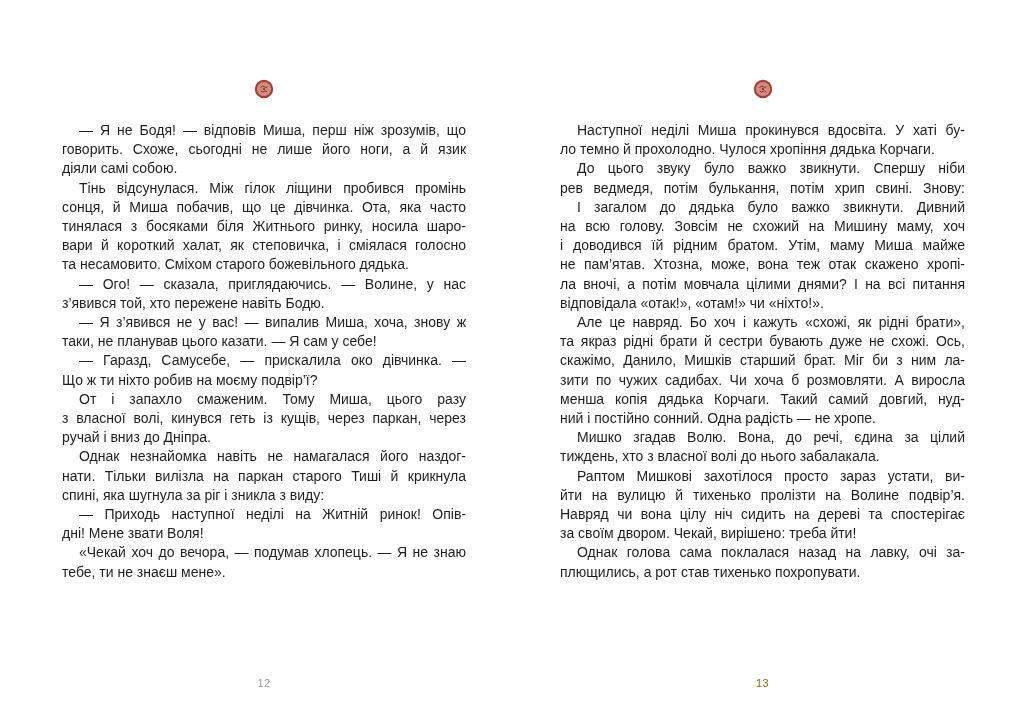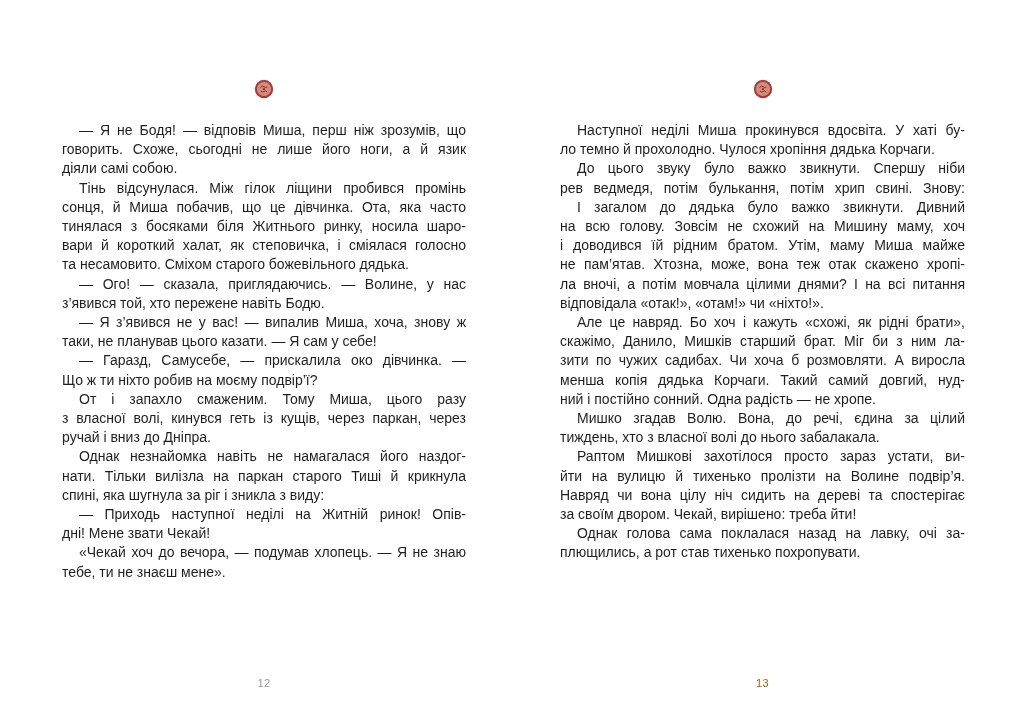--- a/index.html
+++ b/index.html
@@ -50,21 +50,21 @@
       <div class="line">таки, не планував цього казати. — Я сам у себе!</div>
       <div class="line j indent">— Гаразд, Самусебе, — прискалила око дівчинка. —</div>
       <div class="line">Що ж ти ніхто робив на моєму подвір’ї?</div>
       <div class="line j indent">От і запахло смаженим. Тому Миша, цього разу</div>
       <div class="line j">з власної волі, кинувся геть із кущів, через паркан, через</div>
       <div class="line">ручай і вниз до Дніпра.</div>
       <div class="line j indent">Однак незнайомка навіть не намагалася його наздог-</div>
       <div class="line j">нати. Тільки вилізла на паркан старого Тиші й крикнула</div>
       <div class="line">спині, яка шугнула за ріг і зникла з виду:</div>
       <div class="line j indent">— Приходь наступної неділі на Житній ринок! Опів-</div>
-      <div class="line">дні! Мене звати Чекай!</div>
+      <div class="line">дні! Мене звати Воля!</div>
       <div class="line j indent">«Чекай хоч до вечора, — подумав хлопець. — Я не знаю</div>
       <div class="line">тебе, ти не знаєш мене».</div>
     </div>
   <div class="pagenum" style="color: rgb(154, 154, 154);">12</div>
 </div>
 
 <div class="page page-right">
   <svg class="ornament" viewBox="0 0 20 20" aria-hidden="true">
     <circle cx="10" cy="10" r="9.2" fill="#a8423b"></circle>
     <circle cx="10" cy="10" r="7.1" fill="#d18b80"></circle>
@@ -78,20 +78,21 @@
       <div class="line">ло темно й прохолодно. Чулося хропіння дядька Корчаги.</div>
       <div class="line j indent">До цього звуку було важко звикнути. Спершу ніби</div>
       <div class="line j">рев ведмедя, потім булькання, потім хрип свині. Знову:</div>
       <div class="line j indent">І загалом до дядька було важко звикнути. Дивний</div>
       <div class="line j">на всю голову. Зовсім не схожий на Мишину маму, хоч</div>
       <div class="line j">і доводився їй рідним братом. Утім, маму Миша майже</div>
       <div class="line j">не пам’ятав. Хтозна, може, вона теж отак скажено хропі-</div>
       <div class="line j">ла вночі, а потім мовчала цілими днями? І на всі питання</div>
       <div class="line">відповідала «отак!», «отам!» чи «ніхто!».</div>
       <div class="line j indent">Але це навряд. Бо хоч і кажуть «схожі, як рідні брати»,</div>
+      <div class="line j">та якраз рідні брати й сестри бувають дуже не схожі. Ось,</div>
       <div class="line j">скажімо, Данило, Мишків старший брат. Міг би з ним ла-</div>
       <div class="line j">зити по чужих садибах. Чи хоча б розмовляти. А виросла</div>
       <div class="line j">менша копія дядька Корчаги. Такий самий довгий, нуд-</div>
       <div class="line">ний і постійно сонний. Одна радість — не хропе.</div>
       <div class="line j indent">Мишко згадав Волю. Вона, до речі, єдина за цілий</div>
       <div class="line">тиждень, хто з власної волі до нього забалакала.</div>
       <div class="line j indent">Раптом Мишкові захотілося просто зараз устати, ви-</div>
       <div class="line j">йти на вулицю й тихенько пролізти на Волине подвір’я.</div>
       <div class="line j">Навряд чи вона цілу ніч сидить на дереві та спостерігає</div>
       <div class="line">за своїм двором. Чекай, вирішено: треба йти!</div>

